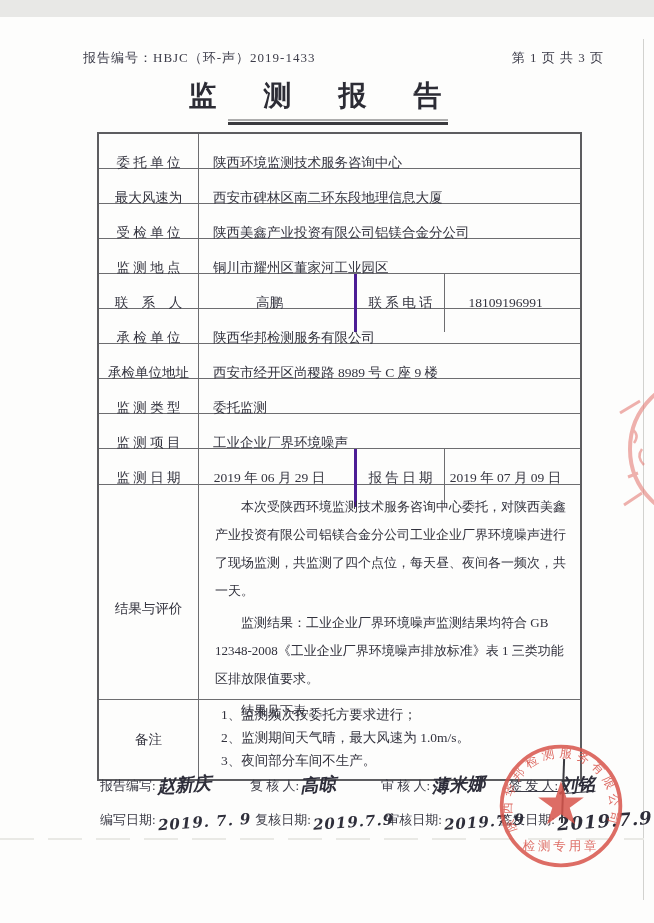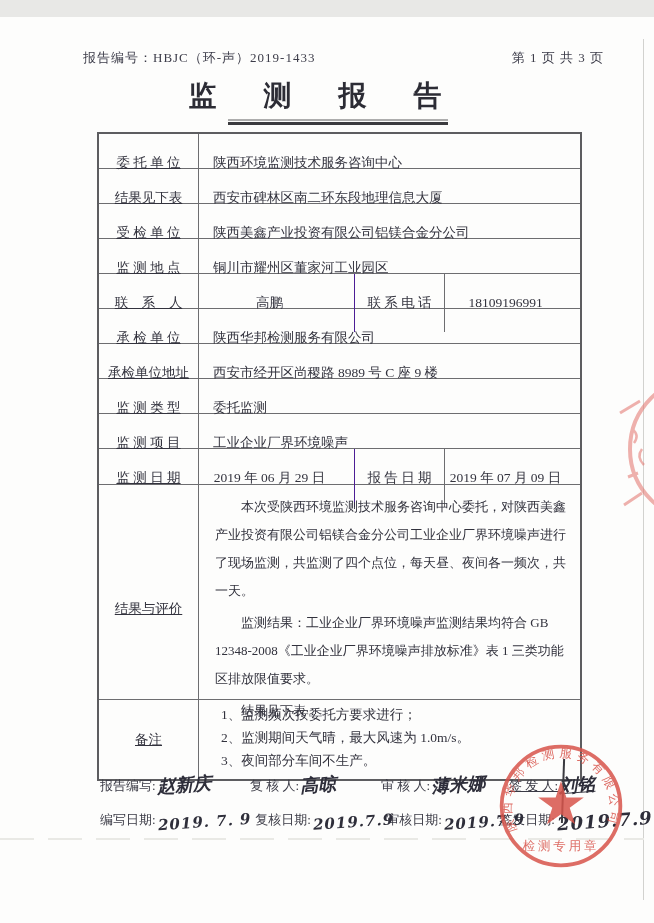--- a/index.html
+++ b/index.html
@@ -25,24 +25,24 @@
 
   
   .report-table{position:absolute;left:97px;top:115px;width:485px;
     border:2px solid #5d5d60;box-sizing:border-box;}
   .t-row{display:grid;border-bottom:1px solid #6d6d70;box-sizing:border-box;}
   .t-row:last-child{border-bottom:none;}
   .cols2{grid-template-columns:100px 1fr;}
   .cols4{grid-template-columns:100px 155px 91px 1fr;}
   .cell{display:flex;align-items:center;box-sizing:border-box;
     font-size:13.5px;color:#33333e;}
-  .lab{justify-content:center;text-align:center;border-right:1px solid #6d6d70;padding:20px 4px;text-decoration:underline;}
+  .lab{justify-content:center;text-align:center;border-right:1px solid #6d6d70;padding:20px 4px;}
   .val{padding:2px 18px 2px 14px;}
   .val.center{justify-content:center;padding-left:4px;}
-  .lab2{justify-content:center;border-left:1px solid #4c1d95;border-right:1px solid #6d6d70;}
+  .lab2{justify-content:center;border-left:3px solid #4c1d95;border-right:1px solid #6d6d70;}
   .h35{height:35px;} .h36{height:36px;} .h215{height:215px;} .h79{height:79px;}
   .result-val{display:block;padding:8px 14px 4px 16px;}
   .result-val p{margin:0 0 4px 0;text-indent:2em;font-size:13px;line-height:2.15;color:#32323d;}
   .remark-val{display:block;padding:4px 10px 2px 22px;}
   .remark-val div{font-size:13.5px;line-height:1.7;color:#32323d;}
 
   
   .sign-row{position:absolute;left:100px;top:756px;width:540px;display:flex;font-size:13px;color:#3a3a45;}
   .date-row{position:absolute;left:100px;top:793px;width:548px;display:flex;font-size:13px;color:#3a3a45;}
   .sig-group{display:flex;align-items:flex-end;white-space:nowrap;}
@@ -79,21 +79,21 @@
   <div class="title-rule"></div>
 
   <div class="report-table">
 
     <div class="t-row cols2 h35">
       <div class="cell lab">委 托 单 位</div>
       <div class="cell val">陕西环境监测技术服务咨询中心</div>
     </div>
 
     <div class="t-row cols2 h35">
-      <div class="cell lab">结果见下表</div>
+      <div class="cell lab">最大风速为</div>
       <div class="cell val">西安市碑林区南二环东段地理信息大厦</div>
     </div>
 
     <div class="t-row cols2 h35">
       <div class="cell lab">受 检 单 位</div>
       <div class="cell val">陕西美鑫产业投资有限公司铝镁合金分公司</div>
     </div>
 
     <div class="t-row cols2 h35">
       <div class="cell lab">监 测 地 点</div>

